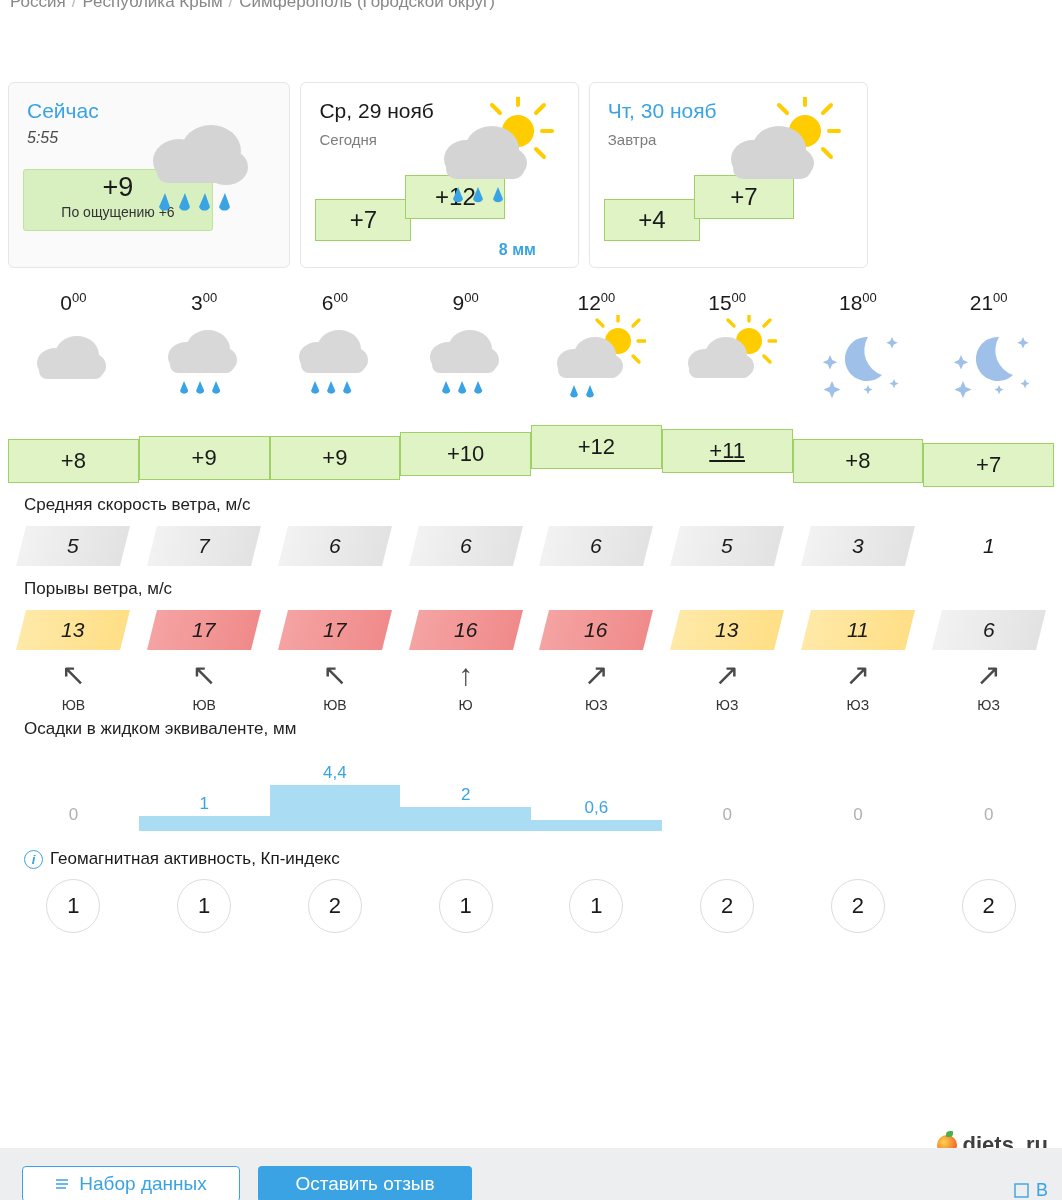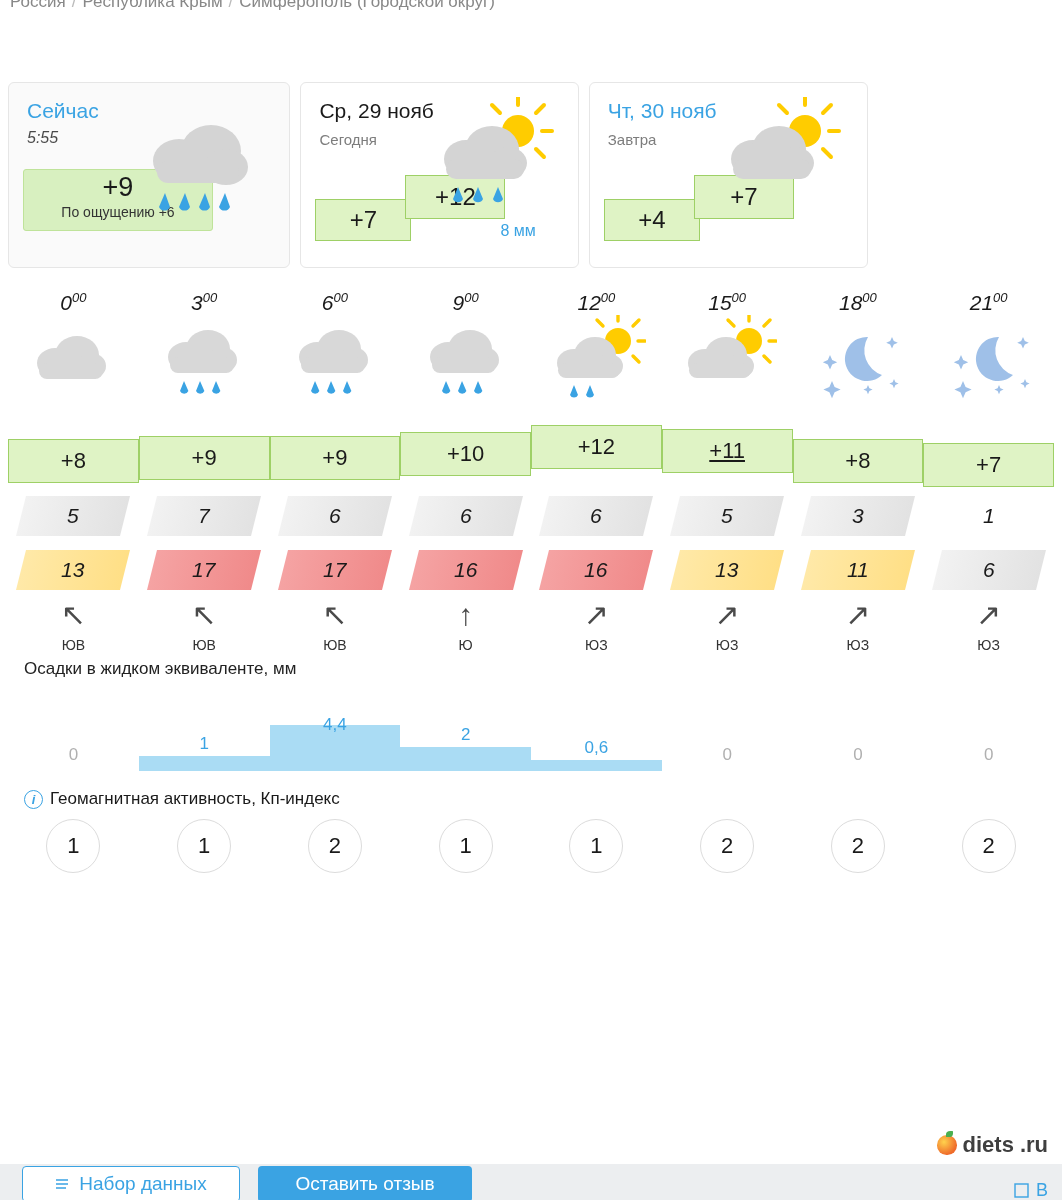--- a/index.html
+++ b/index.html
@@ -59,21 +59,21 @@
   .stair .lo { left:0; bottom:0; width:96px; height:42px; }
   .stair .hi { left:90px; bottom:22px; width:100px; height:44px; }
 
   .precipnote { position:absolute; font-size:16px; color:#3aa3e3; }
 
   
   .hours { position:absolute; top:278px; left:8px; width:1046px; }
   .hrow { display:flex; width:1046px; }
   .hcell { width:130.75px; text-align:center; }
 
-  .hlabel { font-size:21px; padding-top:12px;font-style:italic; }
+  .hlabel { font-size:21px; padding-top:12px; }
   .hlabel sup { font-size:13px; vertical-align:super; }
 
   .hicon { height:110px; position:relative; }
 
   .sec-label { font-size:17px; color:#222; margin:6px 0 4px 16px; }
 
   
   .tempband { position:relative; width:1046px; height:64px; }
   .tempcell {
     position:absolute; width:130.75px; height:44px;
@@ -117,21 +117,21 @@
     display:flex; align-items:center; justify-content:center; font-size:22px;
   }
   .geomag { display:flex; align-items:center; gap:7px; font-size:17px; margin:10px 0 0 16px; }
   .infoicon {
     width:19px; height:19px; border-radius:50%; border:1.6px solid #3aa3e3;
     color:#3aa3e3; font-size:13px; font-style:italic; font-weight:bold;
     display:flex; align-items:center; justify-content:center;
   }
 
   
-  .bottombar { position:absolute; left:0; bottom:0; width:1062px; height:36px; background:#eceef0; }
+  .bottombar { position:absolute; left:0; bottom:0; width:1062px; height:52px; background:#eceef0; }
   .btn-outline {
     position:absolute; left:22px; bottom:-2px; width:218px; height:36px;
     border:1px solid #3aa3e3; border-radius:4px; color:#3aa3e3;
     font-size:19px; display:flex; align-items:center; justify-content:center; gap:6px;
     background:#fff; overflow:hidden;
   }
   .btn-fill {
     position:absolute; left:258px; bottom:-2px; width:214px; height:36px;
     border-radius:4px; background:#3aa3e3; color:#fff;
     font-size:19px; display:flex; align-items:center; justify-content:center;
@@ -221,21 +221,21 @@
             <ellipse cx="82" cy="66" rx="19" ry="16"></ellipse>
             <rect x="20" y="62" width="78" height="20" rx="10"></rect>
           </g>
           <g fill="#3aa3e3">
             <path d="M32 90 l-5 12 a5.5 5.5 0 0 0 10 0 z"></path>
             <path d="M52 90 l-5 12 a5.5 5.5 0 0 0 10 0 z"></path>
             <path d="M72 90 l-5 12 a5.5 5.5 0 0 0 10 0 z"></path>
           </g>
         </svg>
       </div>
-      <div class="precipnote" style="right:42px;bottom:27px;">8 мм</div>
+      <div class="precipnote" style="right:42px;bottom:8px;font-weight:bold;">8 мм</div>
     </div>
 
     <div class="card day last">
       <div class="hdr">Чт, 30 нояб</div>
       <div class="sub">Завтра</div>
       <div class="stair">
         <div class="lo">+4</div>
         <div class="hi">+7</div>
       </div>
       <div style="position:absolute;right:24px;top:14px;">
@@ -436,20 +436,21 @@
         <div class="tempcell" style="left: 0px; top: 14.4px;">+8</div>
         <div class="tempcell" style="left: 130.75px; top: 10.8px;">+9</div>
         <div class="tempcell" style="left: 261.5px; top: 10.8px;">+9</div>
         <div class="tempcell" style="left: 392.25px; top: 7.2px;">+10</div>
         <div class="tempcell" style="left: 523px; top: 0px;">+12</div>
         <div class="tempcell" style="left: 653.75px; top: 3.6px; text-decoration: underline;">+11</div>
         <div class="tempcell" style="left: 784.5px; top: 14.4px;">+8</div>
         <div class="tempcell" style="left: 915.25px; top: 18px;">+7</div>
       </div>
 
+    <div class="sec-label">Средняя скорость ветра, м/с</div>
     <div class="windrow" id="wind-avg-row">
         <div class="windcell">
           <div class="par g0">
             <span>5</span>
           </div>
         </div>
         <div class="windcell">
           <div class="par g0">
             <span>7</span>
           </div>
@@ -479,20 +480,21 @@
             <span>3</span>
           </div>
         </div>
         <div class="windcell">
           <div class="par none">
             <span>1</span>
           </div>
         </div>
       </div>
 
+    <div class="sec-label">Порывы ветра, м/с</div>
     <div class="windrow" id="wind-gust-row">
         <div class="windcell">
           <div class="par y">
             <span>13</span>
           </div>
         </div>
         <div class="windcell">
           <div class="par r">
             <span>17</span>
           </div>
@@ -568,21 +570,21 @@
     <div class="precip" id="precip-chart">
         <div class="pcell" style="left: 0px;">
           <div class="pzero">0</div>
         </div>
         <div class="pcell" style="left: 130.75px;">
           <div class="pbar" style="height: 15.0909px;"></div>
           <div class="pval" style="bottom: 25.0909px;">1</div>
         </div>
         <div class="pcell" style="left: 261.5px;">
           <div class="pbar" style="height: 46px;"></div>
-          <div class="pval" style="bottom: 44px; text-align: center;">4,4</div>
+          <div class="pval" style="bottom: 56px; text-align: center;">4,4</div>
         </div>
         <div class="pcell" style="left: 392.25px;">
           <div class="pbar" style="height: 24.1818px;"></div>
           <div class="pval" style="bottom: 34.1818px;">2</div>
         </div>
         <div class="pcell" style="left: 523px;">
           <div class="pbar" style="height: 11.4545px;"></div>
           <div class="pval" style="bottom: 21.4545px;">0,6</div>
         </div>
         <div class="pcell" style="left: 653.75px;">

